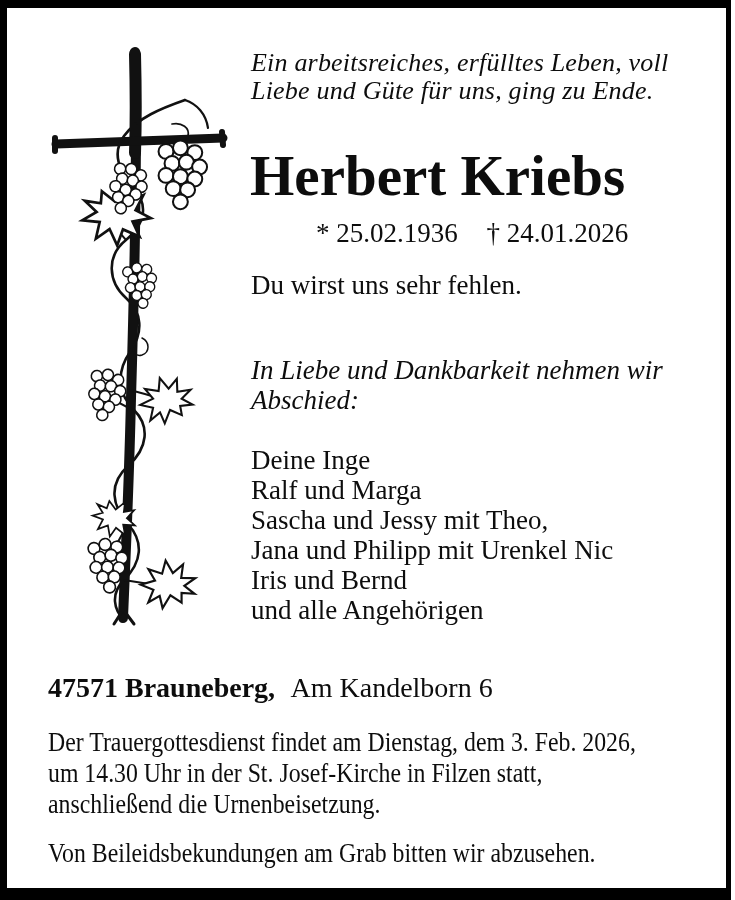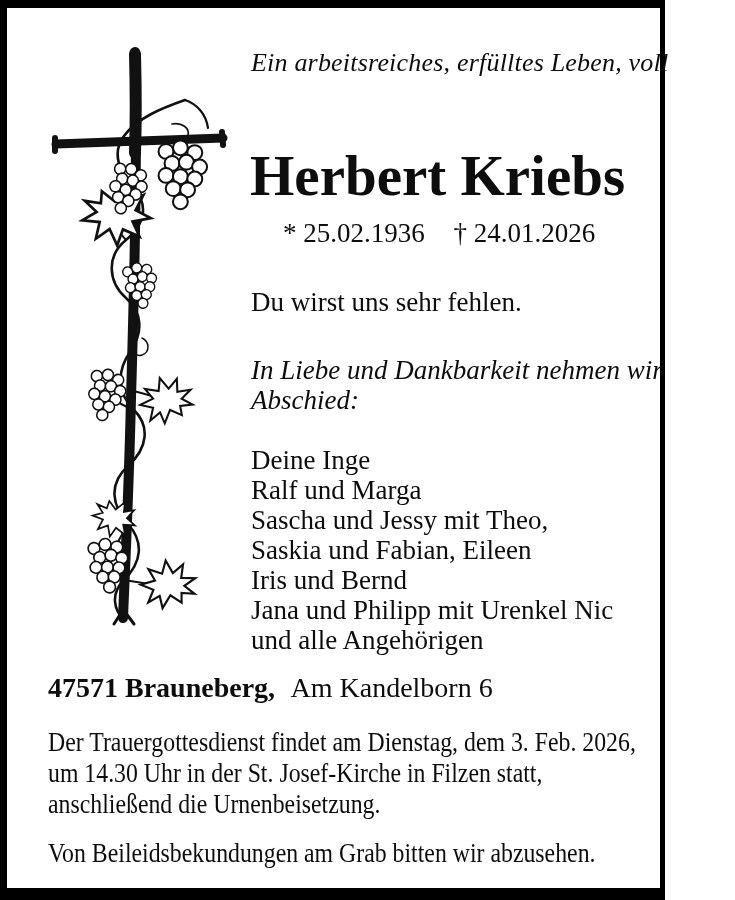--- a/index.html
+++ b/index.html
@@ -1,26 +1,26 @@
 <!DOCTYPE html>
 <html><head>
 <meta charset="utf-8">
 <style>
   html,body{margin:0;padding:0;background:#ffffff;}
   body{width:735px;height:900px;position:relative;overflow:hidden;
        font-family:"Liberation Serif","DejaVu Serif",serif;}
-  .sheet{position:absolute;left:0;top:0;width:665px;height:900px;
+  .sheet{position:absolute;left:0;top:0;width:731px;height:900px;
          box-sizing:border-box;background:#ffffff;
          border-style:solid;border-color:#000000;border-width:8px 5px 12px 7px;padding-left:46px;}
   .t{position:absolute;color:#0d0d0d;white-space:nowrap;}
   .epigraph{left:244px;top:41px;font-size:26px;line-height:28px;font-style:italic;letter-spacing:0.2px;}
   .name{left:243px;right:32px;top:138px;font-size:57px;line-height:60px;font-weight:bold;text-align:left;}
   .dates{left:243px;right:32px;top:210px;font-size:27px;line-height:30px;text-align:center;}
   .dates .death{margin-left:22px;text-align:right;}
-  .farewell{left:244px;top:279px;font-size:27px;line-height:30px;}
+  .farewell{left:244px;top:262px;font-size:27px;line-height:30px;}
   .intro{left:244px;top:347px;font-size:27px;line-height:30px;font-style:italic;}
   .mourners{left:244px;top:411px;font-size:27px;line-height:30px;margin-top:26px;}
   .address{left:41px;top:664px;font-size:28px;line-height:31px;}
   .address .street{margin-left:0.3em;}
   .bold{font-weight:bold;}
   .service{left:41px;top:718px;font-size:28px;line-height:31px;
            transform:scaleX(0.85);transform-origin:0 0;}
   .condolence{left:41px;top:829px;font-size:28px;line-height:31px;
            transform:scaleX(0.85);transform-origin:0 0;}
   .illustration{position:absolute;left:15px;top:30px;width:215px;height:590px;}
@@ -82,43 +82,43 @@
       <use href="#cluster" transform="translate(162,135) scale(1.2)"></use>
       <use href="#cluster" transform="translate(107,150) rotate(15) scale(0.9)"></use>
       <use href="#cluster" transform="translate(120,246) rotate(-10) scale(0.8)"></use>
       <use href="#cluster" transform="translate(86,356) rotate(8) scale(0.9)"></use>
       <use href="#cluster" transform="translate(88,526) rotate(-6) scale(0.95)"></use>
     </g>
   </svg>
 
   <div class="t epigraph">
     <div>Ein arbeitsreiches, erfülltes Leben, voll</div>
+    <div>Liebe und Güte für uns, ging zu Ende.</div>
   </div>
 
   <div class="t name">Herbert Kriebs</div>
 
   <div class="t dates">
     <span class="birth">* 25.02.1936</span>
     <span class="death">† 24.01.2026</span>
   </div>
 
   <div class="t farewell">Du wirst uns sehr fehlen.</div>
 
   <div class="t intro">
     <div>In Liebe und Dankbarkeit nehmen wir</div>
     <div>Abschied:</div>
   </div>
 
   <div class="t mourners">
     <div>Deine Inge</div>
     <div>Ralf und Marga</div>
     <div>Sascha und Jessy mit Theo,</div>
-    <div>Saskia und Fabian, Eileen</div>
+    <div>Jana und Philipp mit Urenkel Nic</div>
     <div>Iris und Bernd</div>
-    <div>Jana und Philipp mit Urenkel Nic</div>
     <div>und alle Angehörigen</div>
   </div>
 
   <div class="t address">
     <span class="bold">47571 Brauneberg,</span>
     <span class="street">Am Kandelborn 6</span>
   </div>
 
   <div class="t service">
     <div>Der Trauergottesdienst findet am Dienstag, dem 3. Feb. 2026,</div>

